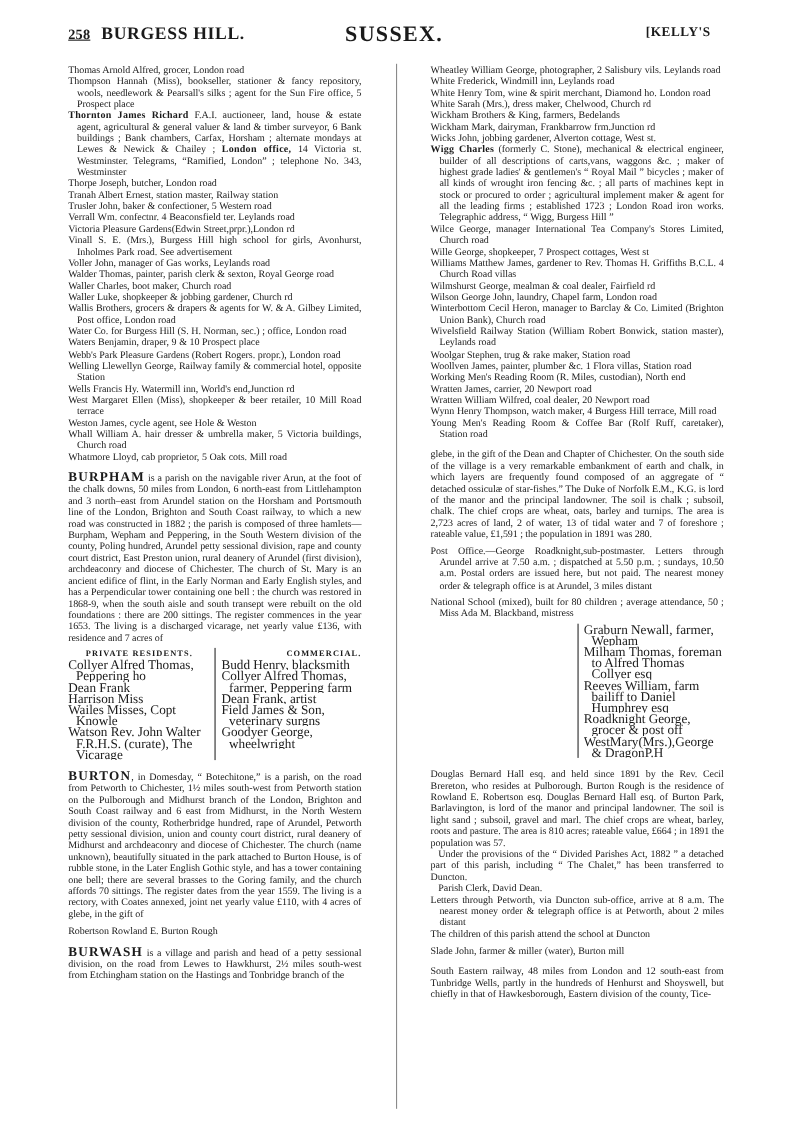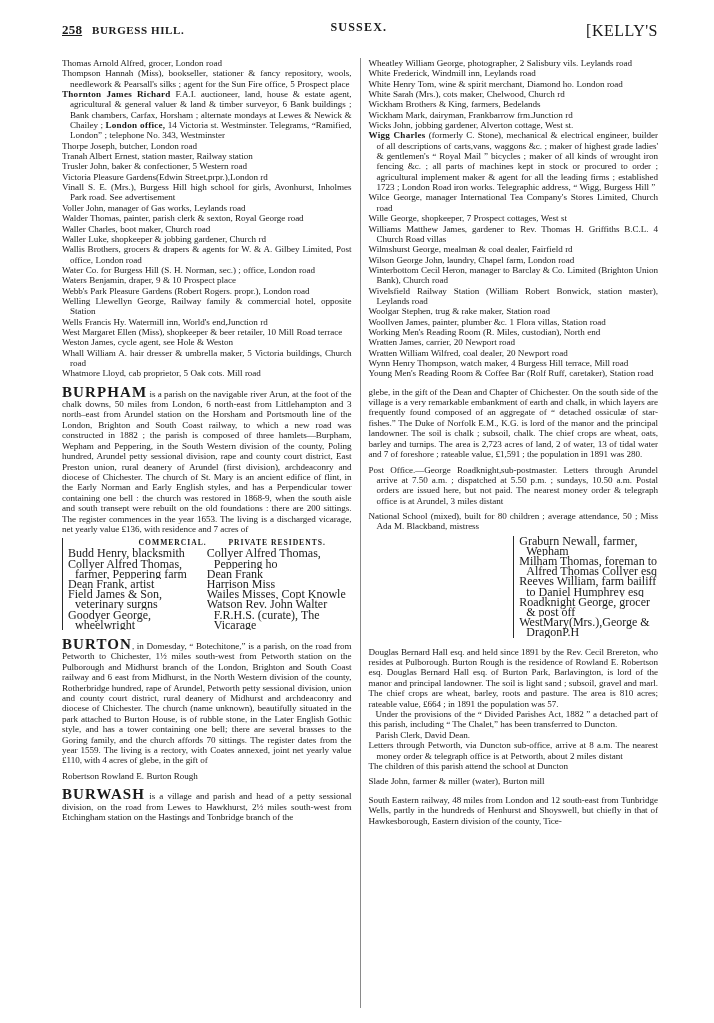--- a/index.html
+++ b/index.html
@@ -42,51 +42,51 @@
   .rh-folio {
     font-weight: bold;
     font-size: 13px;
     text-decoration: underline;
   }
   .rh-place {
     font-variant: small-caps;
     font-weight: bold;
     letter-spacing: 0.6px;
     margin-left: 10px;
-    font-size: 11px;
+    font-size: 16px;
   }
   .rh-center {
     position: absolute;
     left: 50%;
     top: -2px;
     transform: translateX(-52%);
+    font-size: 20px;
+    font-weight: bold;
+    letter-spacing: 1.2px;
+  }
+  .rh-right {
+    position: absolute;
+    right: 12px;
+    top: 0;
     font-size: 12px;
     font-weight: bold;
-    letter-spacing: 1.2px;
-  }
-  .rh-right {
-    position: absolute;
-    right: 0;
-    top: 0;
-    font-size: 16px;
-    font-weight: normal;
     letter-spacing: 0.5px;
     font-variant: small-caps;
     white-space: nowrap;
   }
 
   
   .columns {
     position: absolute;
     left: 62px;
     top: 58px;
     width: 596px;
     height: 950px;
     display: flex;
-    gap: 6px;
+    gap: 29px;
   }
   .col {
     width: 291px;
     position: relative;
   }
   .col-rule {
     width: 1px;
     background: #2a2a2a;
     opacity: 0.55;
     margin: 0 2px;
@@ -119,21 +119,21 @@
     text-align-last: left;
     letter-spacing: -0.05px;
   }
   .article.indent1 { text-indent: 7px; }
   .gap-sm { height: 5px; }
   .gap-md { height: 8px; }
 
   .parish-name {
     font-weight: bold;
     letter-spacing: 1.1px;
-    font-size: 15px;
+    font-size: 12px;
   }
 
   
   .subdir {
     display: flex;
     margin-top: 4px;
     margin-bottom: 4px;
   }
   .subcol {
     width: 50%;
@@ -185,71 +185,72 @@
 
   <div class="columns">
 
     <div class="col" id="col-left">
         <p class="entry">Thomas Arnold Alfred, grocer, London road</p>
         <p class="entry">Thompson Hannah (Miss), bookseller, stationer &amp; fancy repository, wools, needlework &amp; Pearsall's silks ; agent for the Sun Fire office, 5 Prospect place</p>
         <p class="entry"><b>Thornton James Richard</b> F.A.I. auctioneer, land, house &amp; estate agent, agricultural &amp; general valuer &amp; land &amp; timber surveyor, 6 Bank buildings ; Bank chambers, Carfax, Horsham ; alternate mondays at Lewes &amp; Newick &amp; Chailey ; <b>London office,</b> 14 Victoria st. Westminster. Telegrams, “Ramified, London” ; telephone No. 343, Westminster</p>
         <p class="entry">Thorpe Joseph, butcher, London road</p>
         <p class="entry">Tranah Albert Ernest, station master, Railway station</p>
         <p class="entry">Trusler John, baker &amp; confectioner, 5 Western road</p>
+        <p class="entry">Verrall Wm. confectnr. 4 Beaconsfield ter. Leylands road</p>
         <p class="entry">Victoria Pleasure Gardens(Edwin Street,prpr.),London rd</p>
         <p class="entry">Vinall S. E. (Mrs.), Burgess Hill high school for girls, Avonhurst, Inholmes Park road. See advertisement</p>
         <p class="entry">Voller John, manager of Gas works, Leylands road</p>
         <p class="entry">Walder Thomas, painter, parish clerk &amp; sexton, Royal George road</p>
         <p class="entry">Waller Charles, boot maker, Church road</p>
         <p class="entry">Waller Luke, shopkeeper &amp; jobbing gardener, Church rd</p>
         <p class="entry">Wallis Brothers, grocers &amp; drapers &amp; agents for W. &amp; A. Gilbey Limited, Post office, London road</p>
         <p class="entry">Water Co. for Burgess Hill (S. H. Norman, sec.) ; office, London road</p>
         <p class="entry">Waters Benjamin, draper, 9 &amp; 10 Prospect place</p>
         <p class="entry">Webb's Park Pleasure Gardens (Robert Rogers. propr.), London road</p>
         <p class="entry">Welling Llewellyn George, Railway family &amp; commercial hotel, opposite Station</p>
         <p class="entry">Wells Francis Hy. Watermill inn, World's end,Junction rd</p>
         <p class="entry">West Margaret Ellen (Miss), shopkeeper &amp; beer retailer, 10 Mill Road terrace</p>
         <p class="entry">Weston James, cycle agent, see Hole &amp; Weston</p>
         <p class="entry">Whall William A. hair dresser &amp; umbrella maker, 5 Victoria buildings, Church road</p>
         <p class="entry">Whatmore Lloyd, cab proprietor, 5 Oak cots. Mill road</p>
         <div class="gap-md"></div>
         <p class="article"><span class="parish-name">BURPHAM</span> is a parish on the navigable river Arun, at the foot of the chalk downs, 50 miles from London, 6 north-east from Littlehampton and 3 north–east from Arundel station on the Horsham and Portsmouth line of the London, Brighton and South Coast railway, to which a new road was constructed in 1882 ; the parish is composed of three hamlets—Burpham, Wepham and Peppering, in the South Western division of the county, Poling hundred, Arundel petty sessional division, rape and county court district, East Preston union, rural deanery of Arundel (first division), archdeaconry and diocese of Chichester. The church of St. Mary is an ancient edifice of flint, in the Early Norman and Early English styles, and has a Perpendicular tower containing one bell : the church was restored in 1868-9, when the south aisle and south transept were rebuilt on the old foundations : there are 200 sittings. The register commences in the year 1653. The living is a discharged vicarage, net yearly value £136, with residence and 7 acres of</p>
         <div class="subdir">
+          <div class="subcol">
+            <div class="subhead">PRIVATE RESIDENTS.</div>
+            <p class="subentry wrapok">Collyer Alfred Thomas, Peppering ho</p>
+            <p class="subentry wrapok">Dean Frank</p>
+            <p class="subentry wrapok">Harrison Miss</p>
+            <p class="subentry wrapok">Wailes Misses, Copt Knowle</p>
+            <p class="subentry wrapok">Watson Rev. John Walter F.R.H.S. (curate), The Vicarage</p>
+          </div>
           <div class="subcol right">
             <div class="subhead right-align">COMMERCIAL.</div>
             <p class="subentry wrapok">Budd Henry, blacksmith</p>
             <p class="subentry wrapok">Collyer Alfred Thomas, farmer, Peppering farm</p>
             <p class="subentry wrapok">Dean Frank, artist</p>
             <p class="subentry wrapok">Field James &amp; Son, veterinary surgns</p>
             <p class="subentry wrapok">Goodyer George, wheelwright</p>
           </div>
-          <div class="subcol">
-            <div class="subhead">PRIVATE RESIDENTS.</div>
-            <p class="subentry wrapok">Collyer Alfred Thomas, Peppering ho</p>
-            <p class="subentry wrapok">Dean Frank</p>
-            <p class="subentry wrapok">Harrison Miss</p>
-            <p class="subentry wrapok">Wailes Misses, Copt Knowle</p>
-            <p class="subentry wrapok">Watson Rev. John Walter F.R.H.S. (curate), The Vicarage</p>
-          </div>
         </div>
         <div class="gap-sm"></div>
         <p class="article"><span class="parish-name">BURTON</span>, in Domesday, “ Botechitone,” is a parish, on the road from Petworth to Chichester, 1½ miles south-west from Petworth station on the Pulborough and Midhurst branch of the London, Brighton and South Coast railway and 6 east from Midhurst, in the North Western division of the county, Rotherbridge hundred, rape of Arundel, Petworth petty sessional division, union and county court district, rural deanery of Midhurst and archdeaconry and diocese of Chichester. The church (name unknown), beautifully situated in the park attached to Burton House, is of rubble stone, in the Later English Gothic style, and has a tower containing one bell; there are several brasses to the Goring family, and the church affords 70 sittings. The register dates from the year 1559. The living is a rectory, with Coates annexed, joint net yearly value £110, with 4 acres of glebe, in the gift of</p>
         <div class="gap-sm"></div>
         <p class="entry">Robertson Rowland E. Burton Rough</p>
         <div class="gap-md"></div>
         <p class="article"><span class="parish-name">BURWASH</span> is a village and parish and head of a petty sessional division, on the road from Lewes to Hawkhurst, 2½ miles south-west from Etchingham station on the Hastings and Tonbridge branch of the</p>
       </div>
 
     <div class="col-rule"></div>
 
     <div class="col" id="col-right">
         <p class="entry">Wheatley William George, photographer, 2 Salisbury vils. Leylands road</p>
         <p class="entry">White Frederick, Windmill inn, Leylands road</p>
         <p class="entry">White Henry Tom, wine &amp; spirit merchant, Diamond ho. London road</p>
-        <p class="entry">White Sarah (Mrs.), cots maker, Chelwood, Church rd</p>
+        <p class="entry">White Sarah (Mrs.), dress maker, Chelwood, Church rd</p>
         <p class="entry">Wickham Brothers &amp; King, farmers, Bedelands</p>
         <p class="entry">Wickham Mark, dairyman, Frankbarrow frm.Junction rd</p>
         <p class="entry">Wicks John, jobbing gardener, Alverton cottage, West st.</p>
         <p class="entry"><b>Wigg Charles</b> (formerly C. Stone), mechanical &amp; electrical engineer, builder of all descriptions of carts,vans, waggons &amp;c. ; maker of highest grade ladies' &amp; gentlemen's “ Royal Mail ” bicycles ; maker of all kinds of wrought iron fencing &amp;c. ; all parts of machines kept in stock or procured to order ; agricultural implement maker &amp; agent for all the leading firms ; established 1723 ; London Road iron works. Telegraphic address, “ Wigg, Burgess Hill ”</p>
         <p class="entry">Wilce George, manager International Tea Company's Stores Limited, Church road</p>
         <p class="entry">Wille George, shopkeeper, 7 Prospect cottages, West st</p>
         <p class="entry">Williams Matthew James, gardener to Rev. Thomas H. Griffiths B.C.L. 4 Church Road villas</p>
         <p class="entry">Wilmshurst George, mealman &amp; coal dealer, Fairfield rd</p>
         <p class="entry">Wilson George John, laundry, Chapel farm, London road</p>
         <p class="entry">Winterbottom Cecil Heron, manager to Barclay &amp; Co. Limited (Brighton Union Bank), Church road</p>

